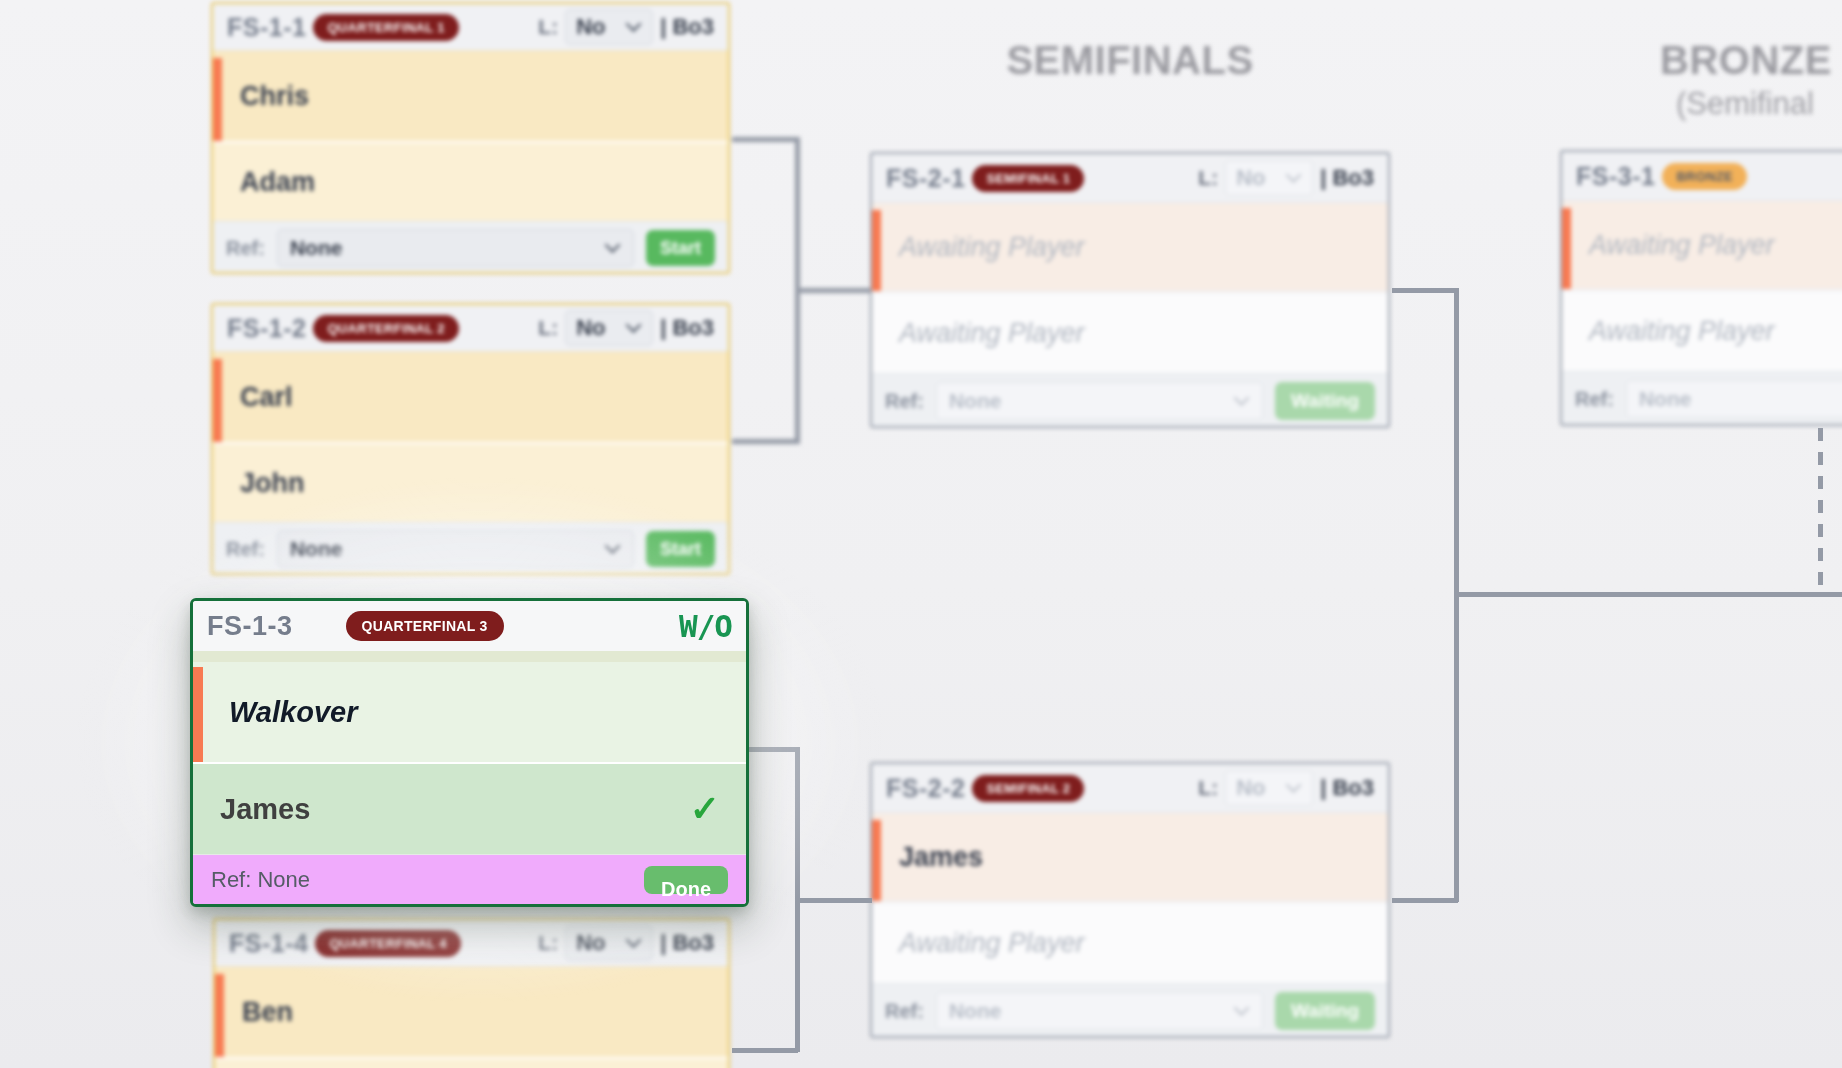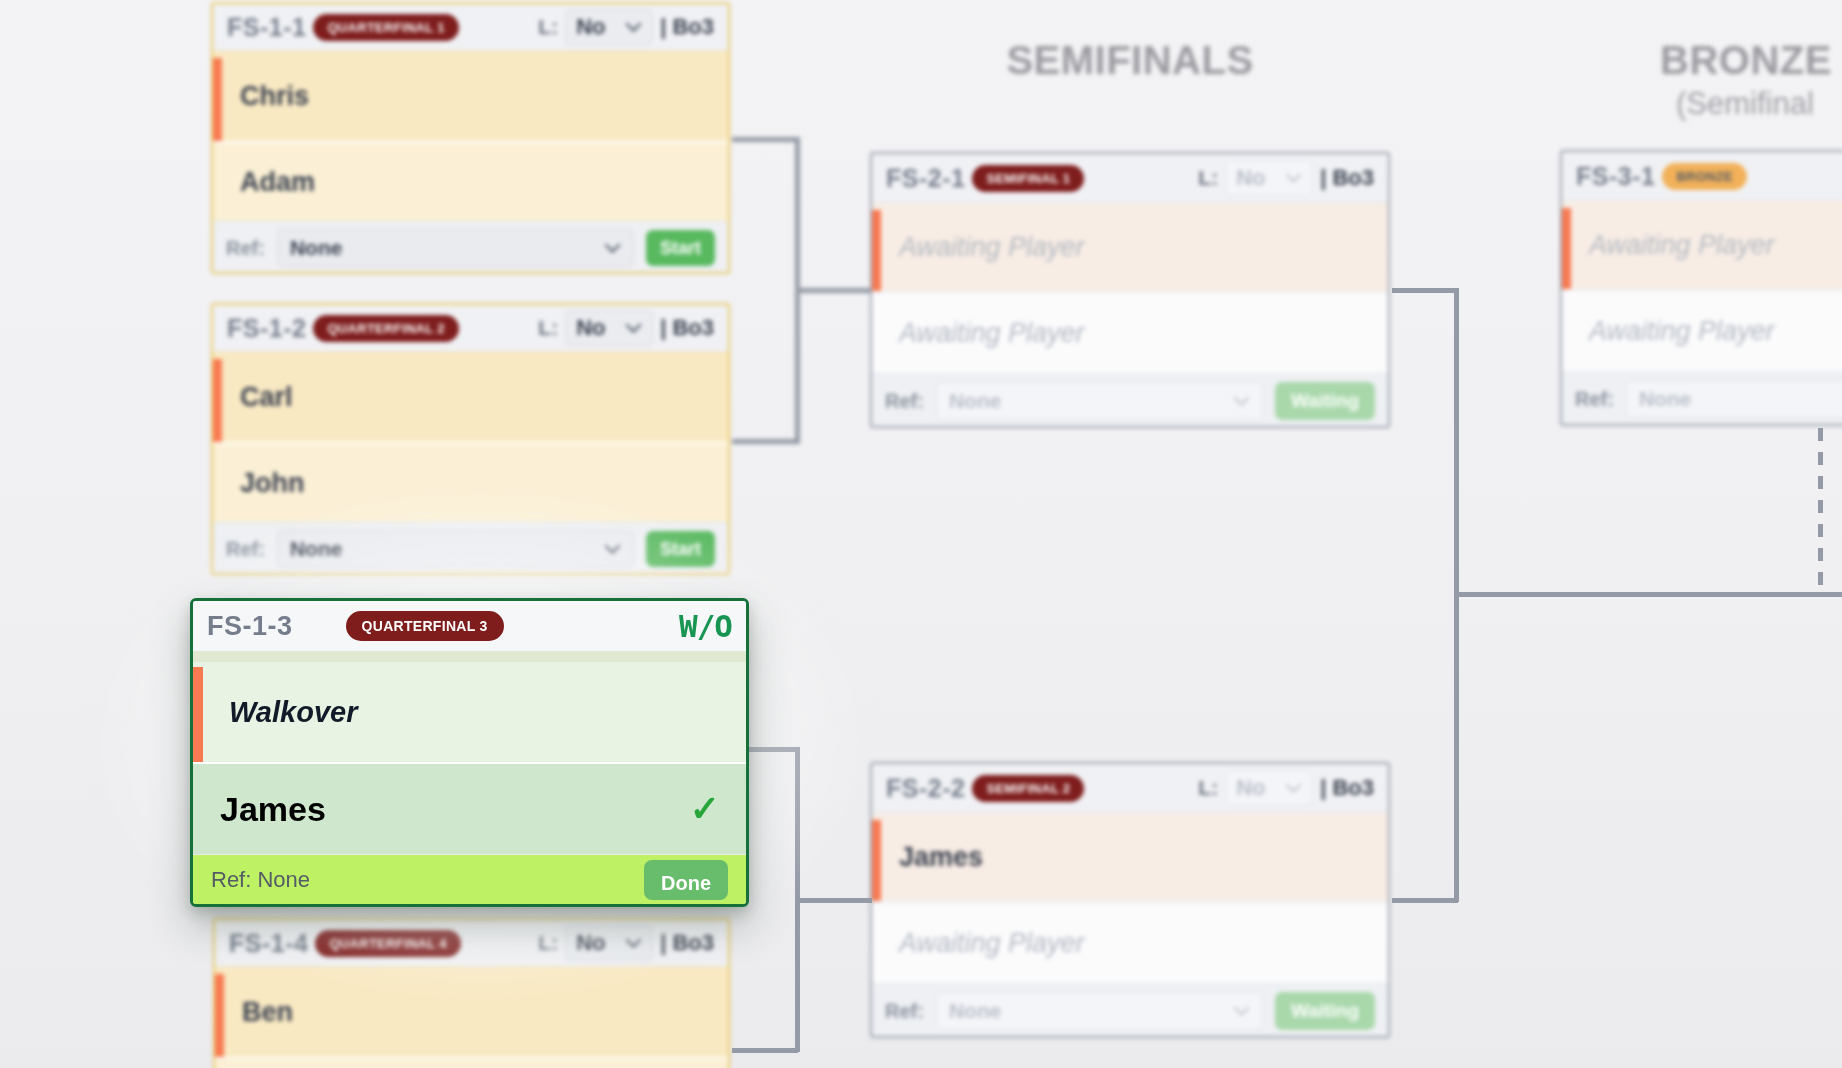--- a/index.html
+++ b/index.html
@@ -56,39 +56,39 @@
   .sf .card-footer{height:54px;}
   .ref-label{font-size:20px;color:#8A919E;font-weight:600;white-space:nowrap;}
   .ref-select{flex:1;display:flex;align-items:center;justify-content:space-between;gap:8px;background:#E9EBEF;
         border:1px solid #D4D8DF;border-radius:5px;height:38px;padding:0 12px;font-size:21px;font-weight:600;
         color:#3A414F;box-sizing:border-box;cursor:pointer;}
   .sf .mini-select,.sf .ref-select{background:#F4F5F8;border-color:#E0E3E8;color:#B9BFC9;}
 
   .btn{border:none;border-radius:7px;color:#fff;font-weight:600;font-family:inherit;cursor:pointer;white-space:nowrap;}
   .btn.start{background:#58B95F;font-size:18px;height:36px;padding:0 14px;}
   .btn.waiting{background:#A9D8AB;font-size:19px;height:38px;padding:0 16px;}
-  .btn.done{background:#68BD6D;font-size:20px;height:40px;padding:12px 17px;border-radius:8px;}
+  .btn.done{background:#68BD6D;font-size:20px;height:28px;padding:12px 17px;border-radius:8px;}
 
   
   .glow{position:absolute;left:20px;top:440px;width:920px;height:600px;
         background:radial-gradient(ellipse at center,rgba(255,255,255,.95) 0%,rgba(255,255,255,0) 62%);}
   .done-card{border:3px solid #15703A;border-radius:6px;
         box-shadow:0 18px 40px rgba(40,60,45,.32),0 6px 14px rgba(40,60,45,.2);}
   .done-card .card-header{height:50px;background:#F6F7F8;border-bottom:none;}
   .done-card .match-id{font-size:27px;}
   .done-card .pill{font-size:14px;padding:7px 16px;margin-left:46px;}
   .wo{font-family:"DejaVu Sans Mono", monospace;font-size:31px;font-weight:700;color:#189552;letter-spacing:-1px;white-space:nowrap;}
   .strip{height:11px;background:#E2E9D2;flex:0 0 auto;}
   .done-card .row.r1{height:100px;background:#E9F3E4;}
   .done-card .row.r1 .pname{font-style:italic;font-weight:600;color:#111A28;font-size:29px;padding-left:36px;}
   .done-card .accent{width:10px;top:5px;}
   .done-card .row.r2{height:90px;background:#CFE7CD;justify-content:space-between;padding-right:26px;}
-  .done-card .row.r2 .pname{font-size:34px;color:#000000;}
+  .done-card .row.r2 .pname{font-size:29px;color:#404040;}
   .check{font-size:36px;color:#28A63C;font-weight:700;line-height:1;}
-  .done-card .card-footer{height:50px;background:#bef264;justify-content:space-between;padding:0 18px;border-top:1px solid #E6E9E7;}
+  .done-card .card-footer{height:50px;background:#f0abfc;justify-content:space-between;padding:0 18px;border-top:1px solid #E6E9E7;}
   .ref-text{font-size:22px;color:#555C66;}
 </style>
 </head>
 <body>
 
 <div class="stage">
 
   <div class="bg-layer">
 
     <div class="col-title center520" style="left:870px;top:38px;">SEMIFINALS</div>

